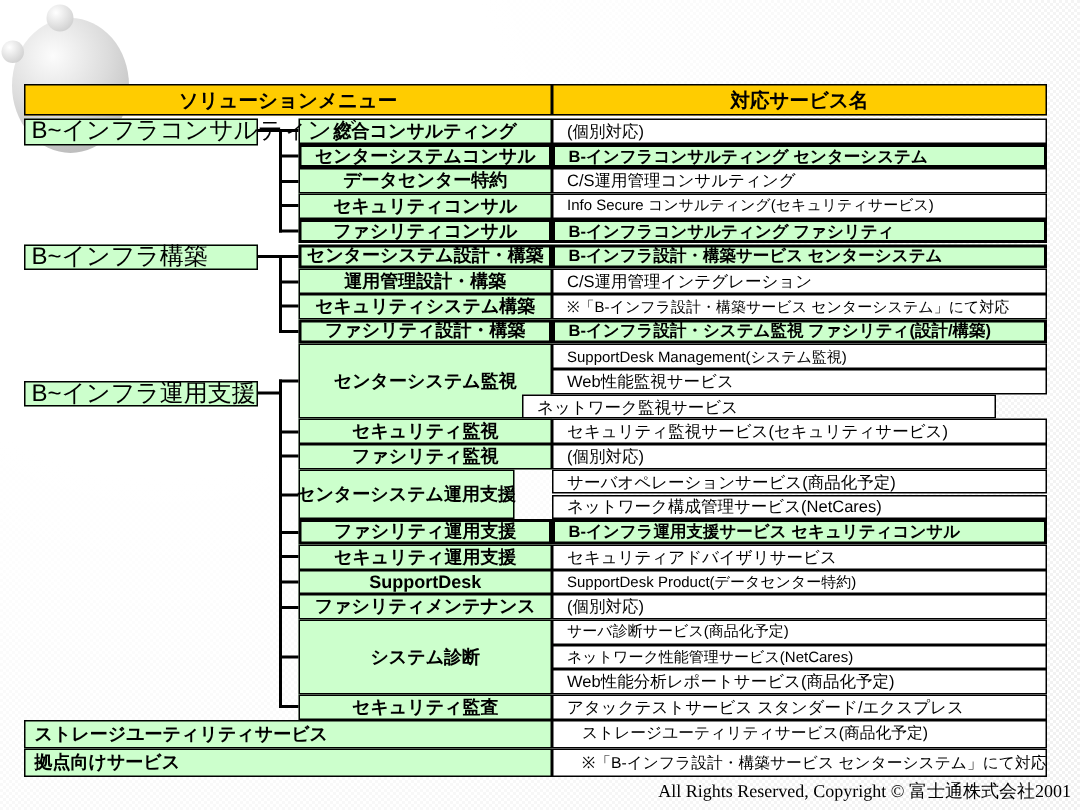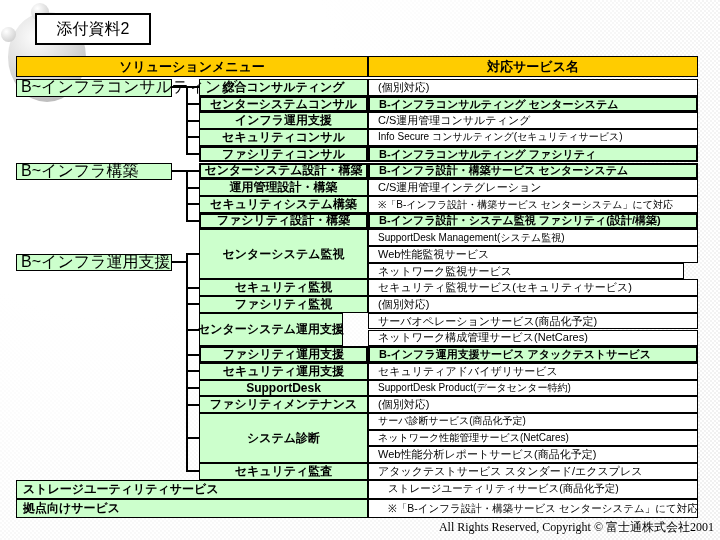--- a/index.html
+++ b/index.html
@@ -37,60 +37,57 @@
   .footer{position:absolute;right:6px;top:519px;font-family:"Liberation Serif",serif;font-size:12px;color:#000;white-space:nowrap;}
 </style>
 </head>
 <body>
 
 <div class="page" style="--gold: #FFCC00; --green: #CCFFCC;">
   <div class="ball" id="ball-main"></div>
   <div class="ball" id="ball-top"></div>
   <div class="ball" id="ball-left"></div>
 
-  <div class="tag-box">
-    <span>添付資料2</span>
-  </div>
 
 
   <div class="hdr" id="hdr-right">対応サービス名</div>
   <div class="hdr" id="hdr-left">ソリューションメニュー</div>
 
   <div id="tbody">
       <div class="cell mid" style="left: 199px; top: 79px; width: 169px; height: 16.7px;">総合コンサルティング</div>
       <div class="cell right" style="left: 368px; top: 79px; width: 330px; height: 16.7px;">(個別対応)</div>
       <div class="cell mid thick" style="left: 199px; top: 95.7px; width: 169px; height: 16.7px;">センターシステムコンサル</div>
       <div class="cell right hl thick" style="left: 368px; top: 95.7px; width: 330px; height: 16.7px;">B-インフラコンサルティング センターシステム</div>
-      <div class="cell mid" style="left: 199px; top: 112.4px; width: 169px; height: 16.7px;">インフラ運用支援</div>
+      <div class="cell mid" style="left: 199px; top: 112.4px; width: 169px; height: 16.7px;">データセンター特約</div>
       <div class="cell right" style="left: 368px; top: 112.4px; width: 330px; height: 16.7px;">C/S運用管理コンサルティング</div>
       <div class="cell mid" style="left: 199px; top: 129.1px; width: 169px; height: 16.7px;">セキュリティコンサル</div>
       <div class="cell right small" style="left: 368px; top: 129.1px; width: 330px; height: 16.7px;">Info Secure コンサルティング(セキュリティサービス)</div>
       <div class="cell mid thick" style="left: 199px; top: 145.8px; width: 169px; height: 16.7px;">ファシリティコンサル</div>
       <div class="cell right hl thick" style="left: 368px; top: 145.8px; width: 330px; height: 16.7px;">B-インフラコンサルティング ファシリティ</div>
       <div class="cell mid thick" style="left: 199px; top: 162.5px; width: 169px; height: 16.7px;">センターシステム設計・構築</div>
       <div class="cell right hl thick" style="left: 368px; top: 162.5px; width: 330px; height: 16.7px;">B-インフラ設計・構築サービス センターシステム</div>
       <div class="cell mid" style="left: 199px; top: 179.2px; width: 169px; height: 16.7px;">運用管理設計・構築</div>
       <div class="cell right" style="left: 368px; top: 179.2px; width: 330px; height: 16.7px;">C/S運用管理インテグレーション</div>
       <div class="cell mid" style="left: 199px; top: 195.9px; width: 169px; height: 16.7px;">セキュリティシステム構築</div>
       <div class="cell right small" style="left: 368px; top: 195.9px; width: 330px; height: 16.7px;">※「B-インフラ設計・構築サービス センターシステム」にて対応</div>
       <div class="cell mid thick" style="left: 199px; top: 212.6px; width: 169px; height: 16.7px;">ファシリティ設計・構築</div>
       <div class="cell right hl thick" style="left: 368px; top: 212.6px; width: 330px; height: 16.7px;">B-インフラ設計・システム監視 ファシリティ(設計/構築)</div>
       <div class="cell mid" style="left: 199px; top: 229.3px; width: 169px; height: 50.1px;">センターシステム監視</div>
       <div class="cell right small" style="left: 368px; top: 229.3px; width: 330px; height: 16.7px;">SupportDesk Management(システム監視)</div>
       <div class="cell right" style="left: 368px; top: 246px; width: 330px; height: 16.7px;">Web性能監視サービス</div>
-      <div class="cell right" style="left: 368px; top: 262.7px; width: 316px; height: 16.7px;">ネットワーク監視サービス</div>
+      <div class="cell right" style="left: 348px; top: 262.7px; width: 316px; height: 16.7px;">ネットワーク監視サービス</div>
       <div class="cell mid" style="left: 199px; top: 279.4px; width: 169px; height: 16.7px;">セキュリティ監視</div>
       <div class="cell right" style="left: 368px; top: 279.4px; width: 330px; height: 16.7px;">セキュリティ監視サービス(セキュリティサービス)</div>
       <div class="cell mid" style="left: 199px; top: 296.1px; width: 169px; height: 16.7px;">ファシリティ監視</div>
       <div class="cell right" style="left: 368px; top: 296.1px; width: 330px; height: 16.7px;">(個別対応)</div>
       <div class="cell mid" style="left: 199px; top: 312.8px; width: 144px; height: 33.4px;">センターシステム運用支援</div>
       <div class="cell right" style="left: 368px; top: 312.8px; width: 330px; height: 16.7px;">サーバオペレーションサービス(商品化予定)</div>
       <div class="cell right" style="left: 368px; top: 329.5px; width: 330px; height: 16.7px;">ネットワーク構成管理サービス(NetCares)</div>
       <div class="cell mid thick" style="left: 199px; top: 346.2px; width: 169px; height: 16.7px;">ファシリティ運用支援</div>
-      <div class="cell right hl thick" style="left: 368px; top: 346.2px; width: 330px; height: 16.7px;">B-インフラ運用支援サービス アタックテストサービス</div>
+      <div class="cell right hl thick" style="left: 368px; top: 346.2px; width: 330px; height: 16.7px;">B-インフラ運用支援サービス セキュリティコンサル</div>
       <div class="cell mid" style="left: 199px; top: 362.9px; width: 169px; height: 16.7px;">セキュリティ運用支援</div>
       <div class="cell right" style="left: 368px; top: 362.9px; width: 330px; height: 16.7px;">セキュリティアドバイザリサービス</div>
       <div class="cell mid" style="left: 199px; top: 379.6px; width: 169px; height: 16.7px;">SupportDesk</div>
       <div class="cell right small" style="left: 368px; top: 379.6px; width: 330px; height: 16.7px;">SupportDesk Product(データセンター特約)</div>
       <div class="cell mid" style="left: 199px; top: 396.3px; width: 169px; height: 16.7px;">ファシリティメンテナンス</div>
       <div class="cell right" style="left: 368px; top: 396.3px; width: 330px; height: 16.7px;">(個別対応)</div>
       <div class="cell mid" style="left: 199px; top: 413px; width: 169px; height: 50.1px;">システム診断</div>
       <div class="cell right small" style="left: 368px; top: 413px; width: 330px; height: 16.7px;">サーバ診断サービス(商品化予定)</div>
       <div class="cell right small" style="left: 368px; top: 429.7px; width: 330px; height: 16.7px;">ネットワーク性能管理サービス(NetCares)</div>
       <div class="cell right" style="left: 368px; top: 446.4px; width: 330px; height: 16.7px;">Web性能分析レポートサービス(商品化予定)</div>

